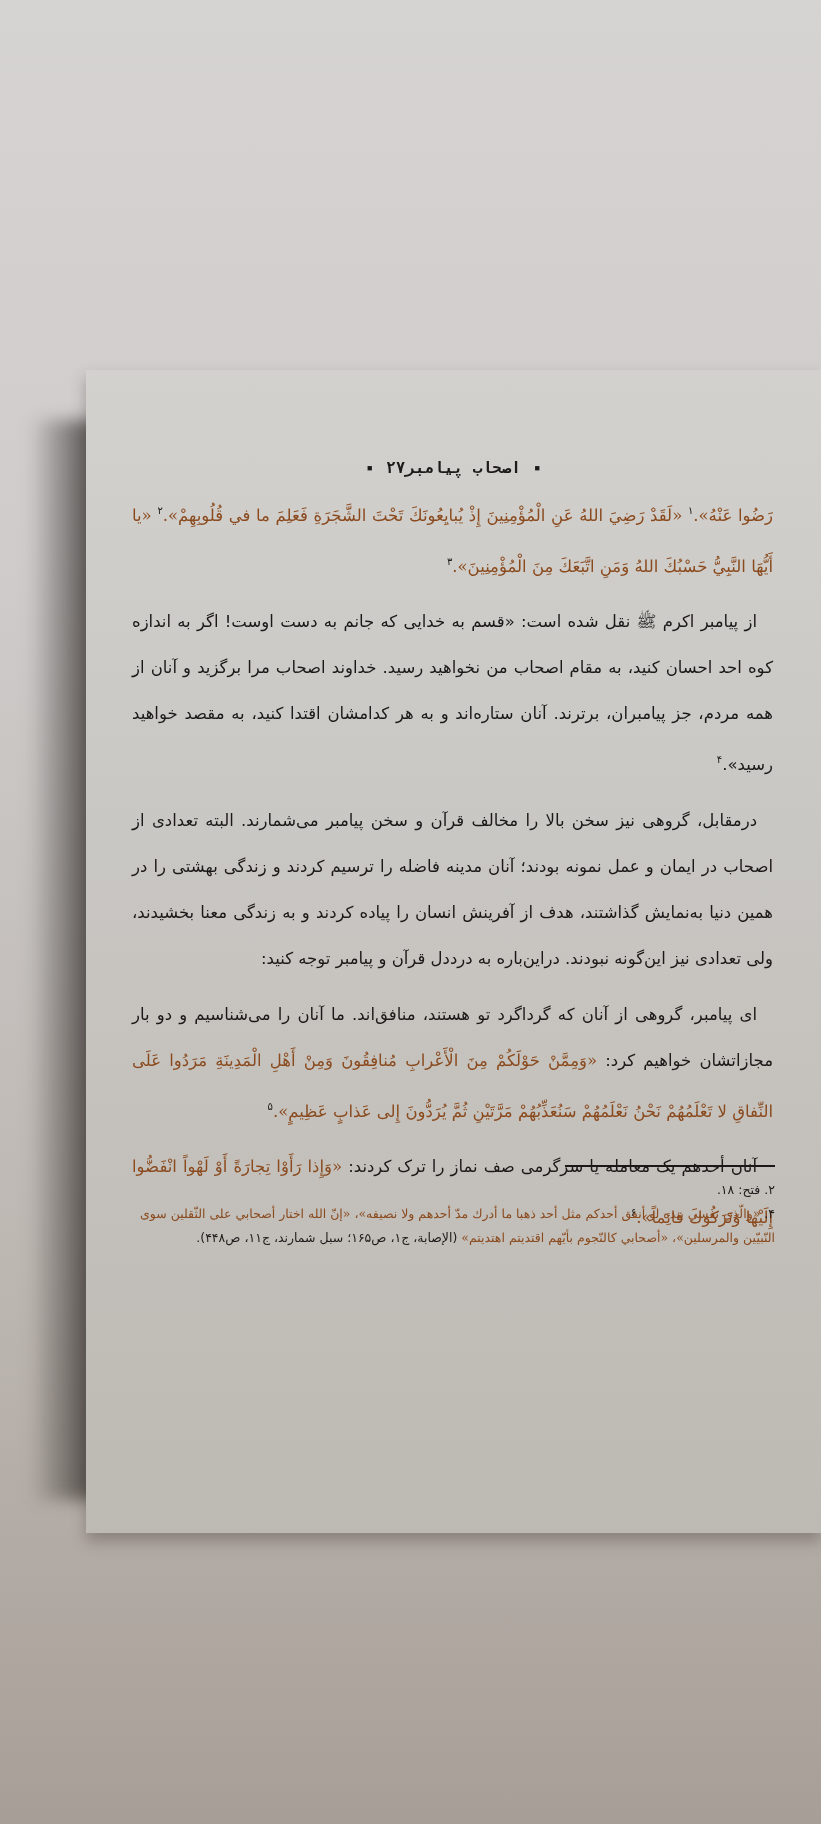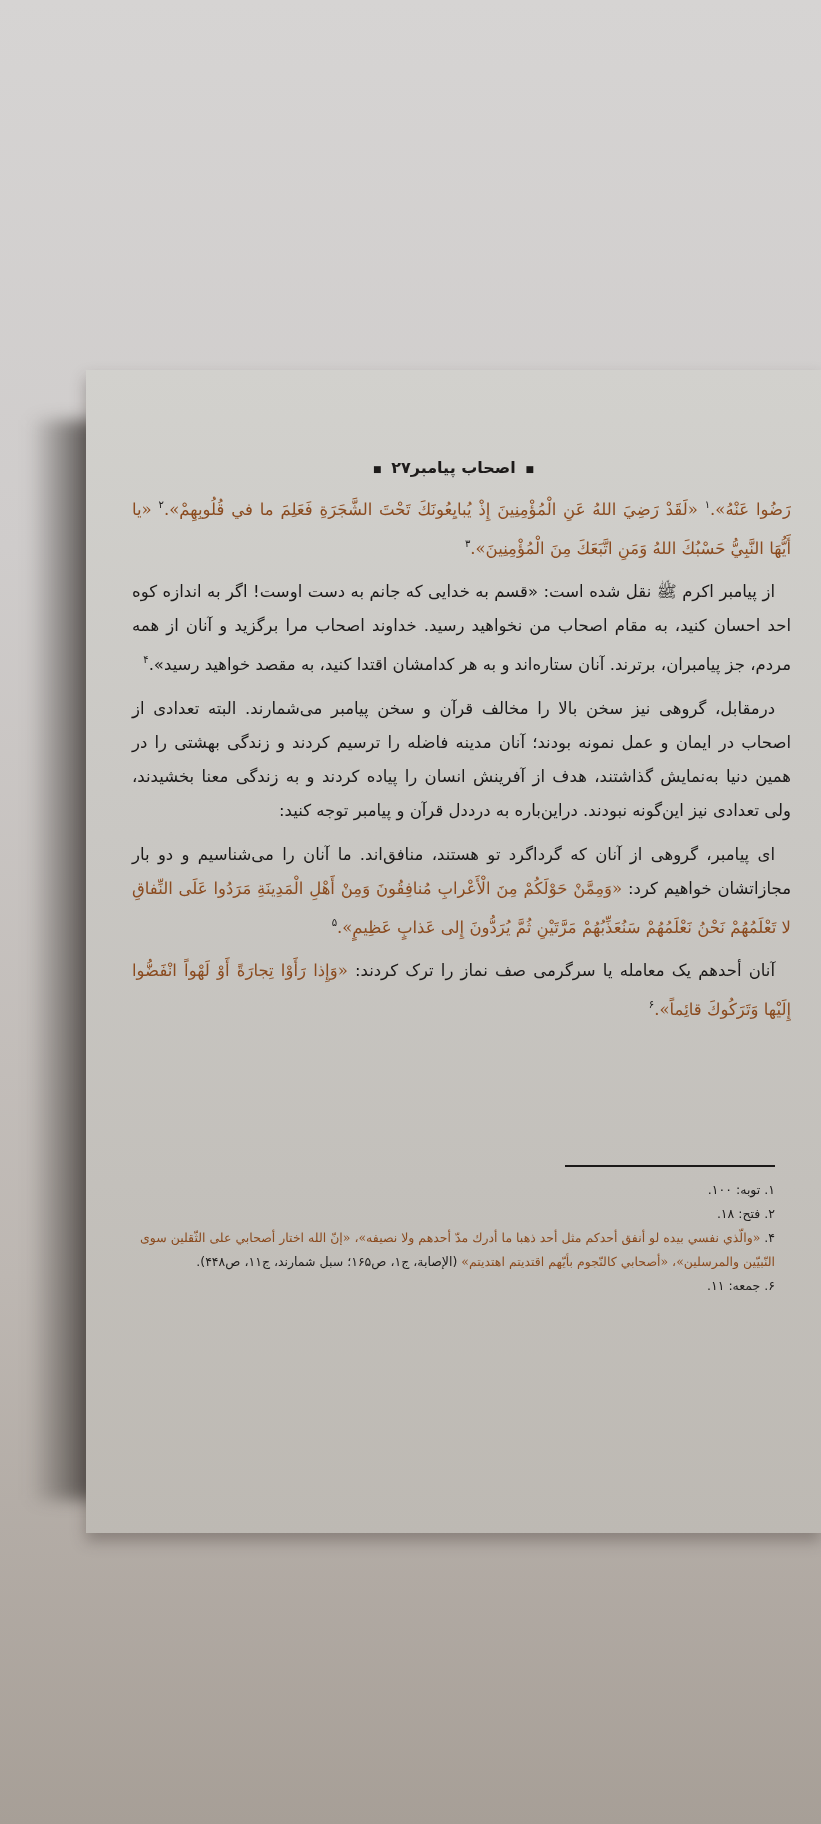--- a/index.html
+++ b/index.html
@@ -14,27 +14,27 @@
     filter: blur(8px);
   }
   .page {
     position:absolute; left:86px; top:370px; width:735px; height:1163px;
     background: linear-gradient(180deg, #d2d1cd 0%, #c9c7c3 40%, #bdb9b3 100%);
     box-shadow: 0 8px 14px rgba(60,50,45,0.35);
     direction: rtl;
   }
   .header {
     position:absolute; top:88px; left:0; right:0; text-align:center;
-    font-size:16px; color:#1d1b1a; font-weight:bold;
+    font-size:16px; color:#1d1b1a; font-weight:bold;font-family:Liberation Mono, monospace;
   }
   .header .sq { font-size:9px; vertical-align:middle; padding:0 4px; }
   .body-text {
-    position:absolute; top:118px; right:30px; left:46px;
+    position:absolute; top:118px; right:48px; left:46px;
     font-family: "DejaVu Sans", sans-serif;
-    font-size:16.5px; line-height:34px; color:#1b1918; text-align:justify;
+    font-size:16.5px; line-height:46px; color:#1b1918; text-align:justify;
   }
   .para { margin:0 0 10px 0; }
   .indent { text-indent:16px; }
   .arabic { color:#8a4a1e; font-family: "DejaVu Serif", serif; text-align: center; }
   sup { font-size:10px; color:#1b1918; }
   .rule {
     position:absolute; top:795px; right:46px; width:210px; height:2px; background:#1b1918;
   }
   .footnotes {
     position:absolute; top:808px; right:46px; left:46px;
@@ -69,18 +69,16 @@
       <span>ای پیامبر، گروهی از آنان که گرداگرد تو هستند، منافق‌اند. ما آنان را می‌شناسیم و دو بار مجازاتشان خواهیم کرد: </span><span class="arabic">«وَمِمَّنْ حَوْلَكُمْ مِنَ الْأَعْرابِ مُنافِقُونَ وَمِنْ أَهْلِ الْمَدِينَةِ مَرَدُوا عَلَى النِّفاقِ لا تَعْلَمُهُمْ نَحْنُ نَعْلَمُهُمْ سَنُعَذِّبُهُمْ مَرَّتَيْنِ ثُمَّ يُرَدُّونَ إِلى عَذابٍ عَظِيمٍ».</span><sup>۵</sup>
     </p>
     <p class="para indent">
       <span>آنان أحدهم یک معامله یا سرگرمی صف نماز را ترک کردند: </span><span class="arabic">«وَإِذا رَأَوْا تِجارَةً أَوْ لَهْواً انْفَضُّوا إِلَيْها وَتَرَكُوكَ قائِماً».</span><sup>۶</sup>
     </p>
   </div>
 
   <div class="rule"></div>
 
   <div class="footnotes">
-    <p class="fn"><span>۱.</span> <span>توبه: ۱۰۰.</span></p>
     <p class="fn"><span>۲.</span> <span>فتح: ۱۸.</span></p>
     <p class="fn"><span>۴.</span> <span class="arabic">«والّذي نفسي بيده لو أنفق أحدكم مثل أحد ذهبا ما أدرك مدّ أحدهم ولا نصيفه»، «إنّ الله اختار أصحابي على الثّقلين سوى النّبيّين والمرسلين»، «أصحابي كالنّجوم بأيّهم اقتديتم اهتديتم»</span><span> (الإصابة، ج۱، ص۱۶۵؛ سبل شمارند، ج۱۱، ص۴۴۸).</span></p>
-    <p class="fn"><span>۶.</span> <span>جمعه: ۱۱.</span></p>
   </div>
 </div>
 
 </body></html>

